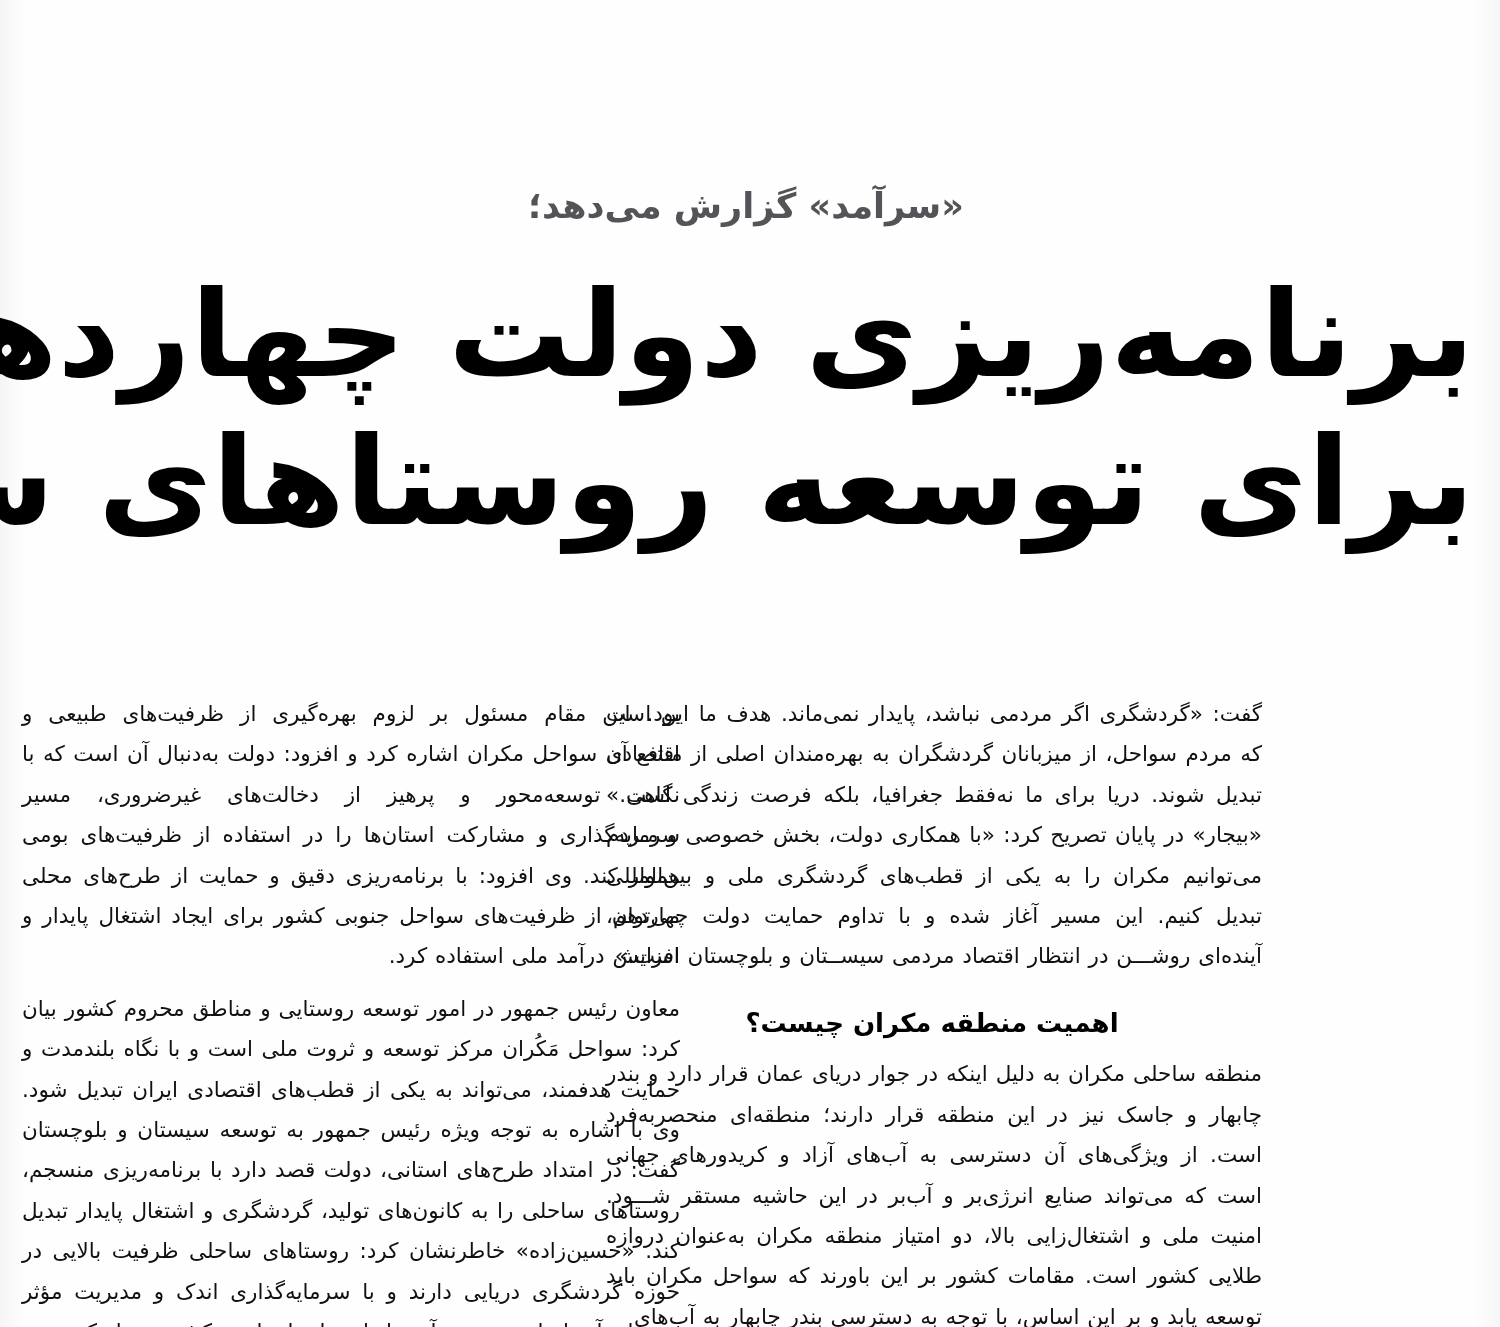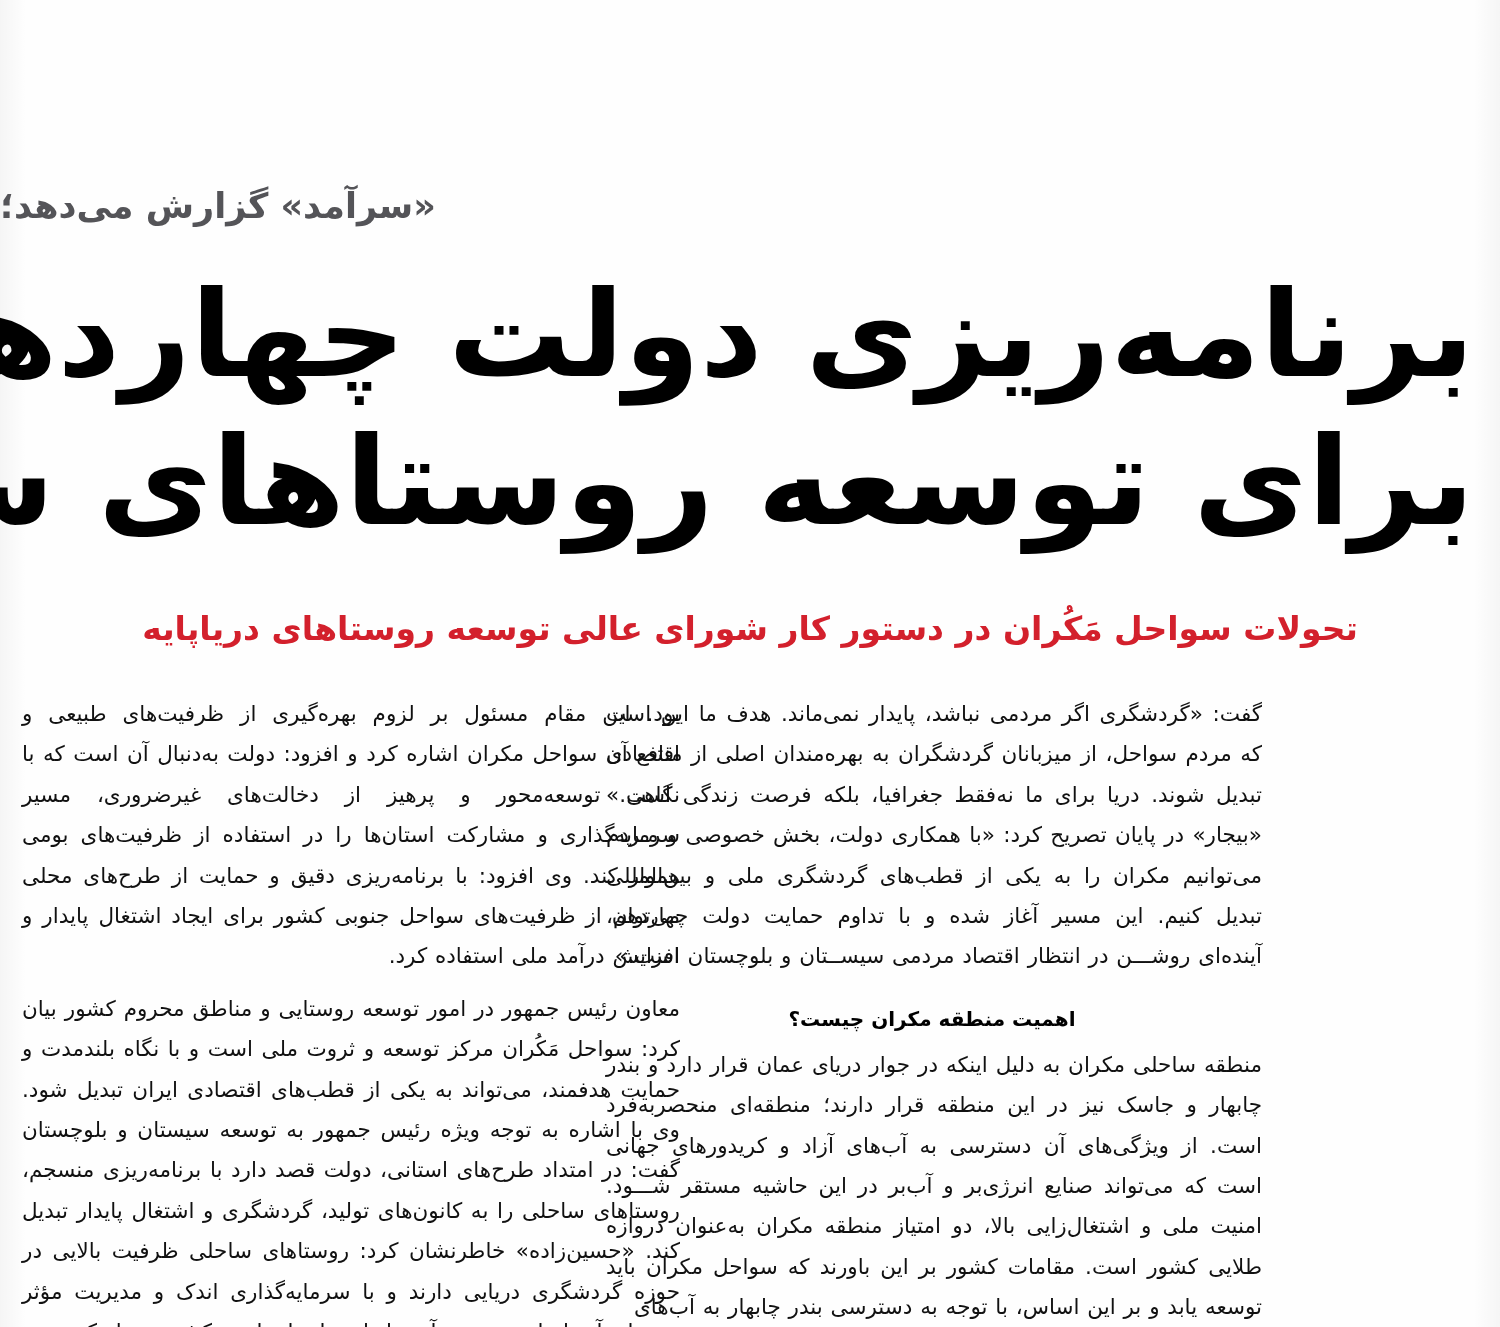--- a/index.html
+++ b/index.html
@@ -25,21 +25,21 @@
     box-sizing: border-box;
     overflow: hidden;
   }
 
   
   .kicker-wrap {
     position: absolute;
     top: 186px;
     left: 0;
     right: 8px;
-    text-align: left;
+    text-align: center;
   }
   .kicker {
     display: inline-block;
     font-family: "DejaVu Sans", "Liberation Sans", sans-serif;
     font-size: 35px;
     font-weight: 700;
     color: #545458;
     letter-spacing: 0px;
     direction: rtl;
     unicode-bidi: isolate;
@@ -130,21 +130,21 @@
     color: #111111;
     word-spacing: 1px;
   }
   .col p.last {
     margin-bottom: 0;
   }
 
   .subhead {
     margin: 26px 0 10px 0;
     font-family: "DejaVu Sans", "Liberation Sans", sans-serif;
-    font-size: 20px;
+    font-size: 26px;
     font-weight: 700;
     color: #000000;
     text-align: center;
     line-height: 1.6;
   }
 
   
   .edge-fade {
     position: absolute;
     top: 0;
@@ -165,23 +165,20 @@
 
   <div class="kicker-wrap">
     <span class="kicker">«سرآمد» گزارش می‌دهد؛</span>
   </div>
 
   <div class="headline">
     <span class="headline-line l1">برنامه‌ریزی دولت چهاردهم</span>
     <span class="headline-line l2">برای توسعه روستاهای ساحلی</span>
   </div>
 
-  <div class="subtitle-wrap">
-    <span class="subtitle" style="color: rgb(211, 32, 44);">تحولات سواحل مَکُران در دستور کار شورای عالی توسعه روستاهای دریاپایه</span>
-  </div>
 
   <div class="columns">
 
     <div class="col col-right">
       <p>بود. این مقام مسئول بر لزوم بهره‌گیری از ظرفیت‌های طبیعی و اقتصادی سواحل مکران اشاره کرد و افزود: دولت به‌دنبال آن است که با نگاهی توسعه‌محور و پرهیز از دخالت‌های غیرضروری، مسیر سرمایه‌گذاری و مشارکت استان‌ها را در استفاده از ظرفیت‌های بومی هموار کند. وی افزود: با برنامه‌ریزی دقیق و حمایت از طرح‌های محلی می‌توان از ظرفیت‌های سواحل جنوبی کشور برای ایجاد اشتغال پایدار و افزایش درآمد ملی استفاده کرد.</p>
       <p class="last">معاون رئیس جمهور در امور توسعه روستایی و مناطق محروم کشور بیان کرد: سواحل مَکُران مرکز توسعه و ثروت ملی است و با نگاه بلندمدت و حمایت هدفمند، می‌تواند به یکی از قطب‌های اقتصادی ایران تبدیل شود. وی با اشاره به توجه ویژه رئیس جمهور به توسعه سیستان و بلوچستان گفت: در امتداد طرح‌های استانی، دولت قصد دارد با برنامه‌ریزی منسجم، روستاهای ساحلی را به کانون‌های تولید، گردشگری و اشتغال پایدار تبدیل کند. «حسین‌زاده» خاطرنشان کرد: روستاهای ساحلی ظرفیت بالایی در حوزه گردشگری دریایی دارند و با سرمایه‌گذاری اندک و مدیریت مؤثر می‌توان آن‌ها را به منبع درآمد پایدار برای استان و کشور تبدیل کرد. وی در پایان اظهار کرد: هدف دولت آن است که مردم</p>
     </div>
 
     <div class="col col-left">
       <p>گفت: «گردشگری اگر مردمی نباشد، پایدار نمی‌ماند. هدف ما این است که مردم سواحل، از میزبانان گردشگران به بهره‌مندان اصلی از منافع آن تبدیل شوند. دریا برای ما نه‌فقط جغرافیا، بلکه فرصت زندگی است.» «بیجار» در پایان تصریح کرد: «با همکاری دولت، بخش خصوصی و مـردم می‌توانیم مکران را به یکی از قطب‌های گردشگری ملی و بین‌المللی تبدیل کنیم. این مسیر آغاز شده و با تداوم حمایت دولت چهاردهم، آینده‌ای روشـــن در انتظار اقتصاد مردمی سیســتان و بلوچستان است.»</p>

